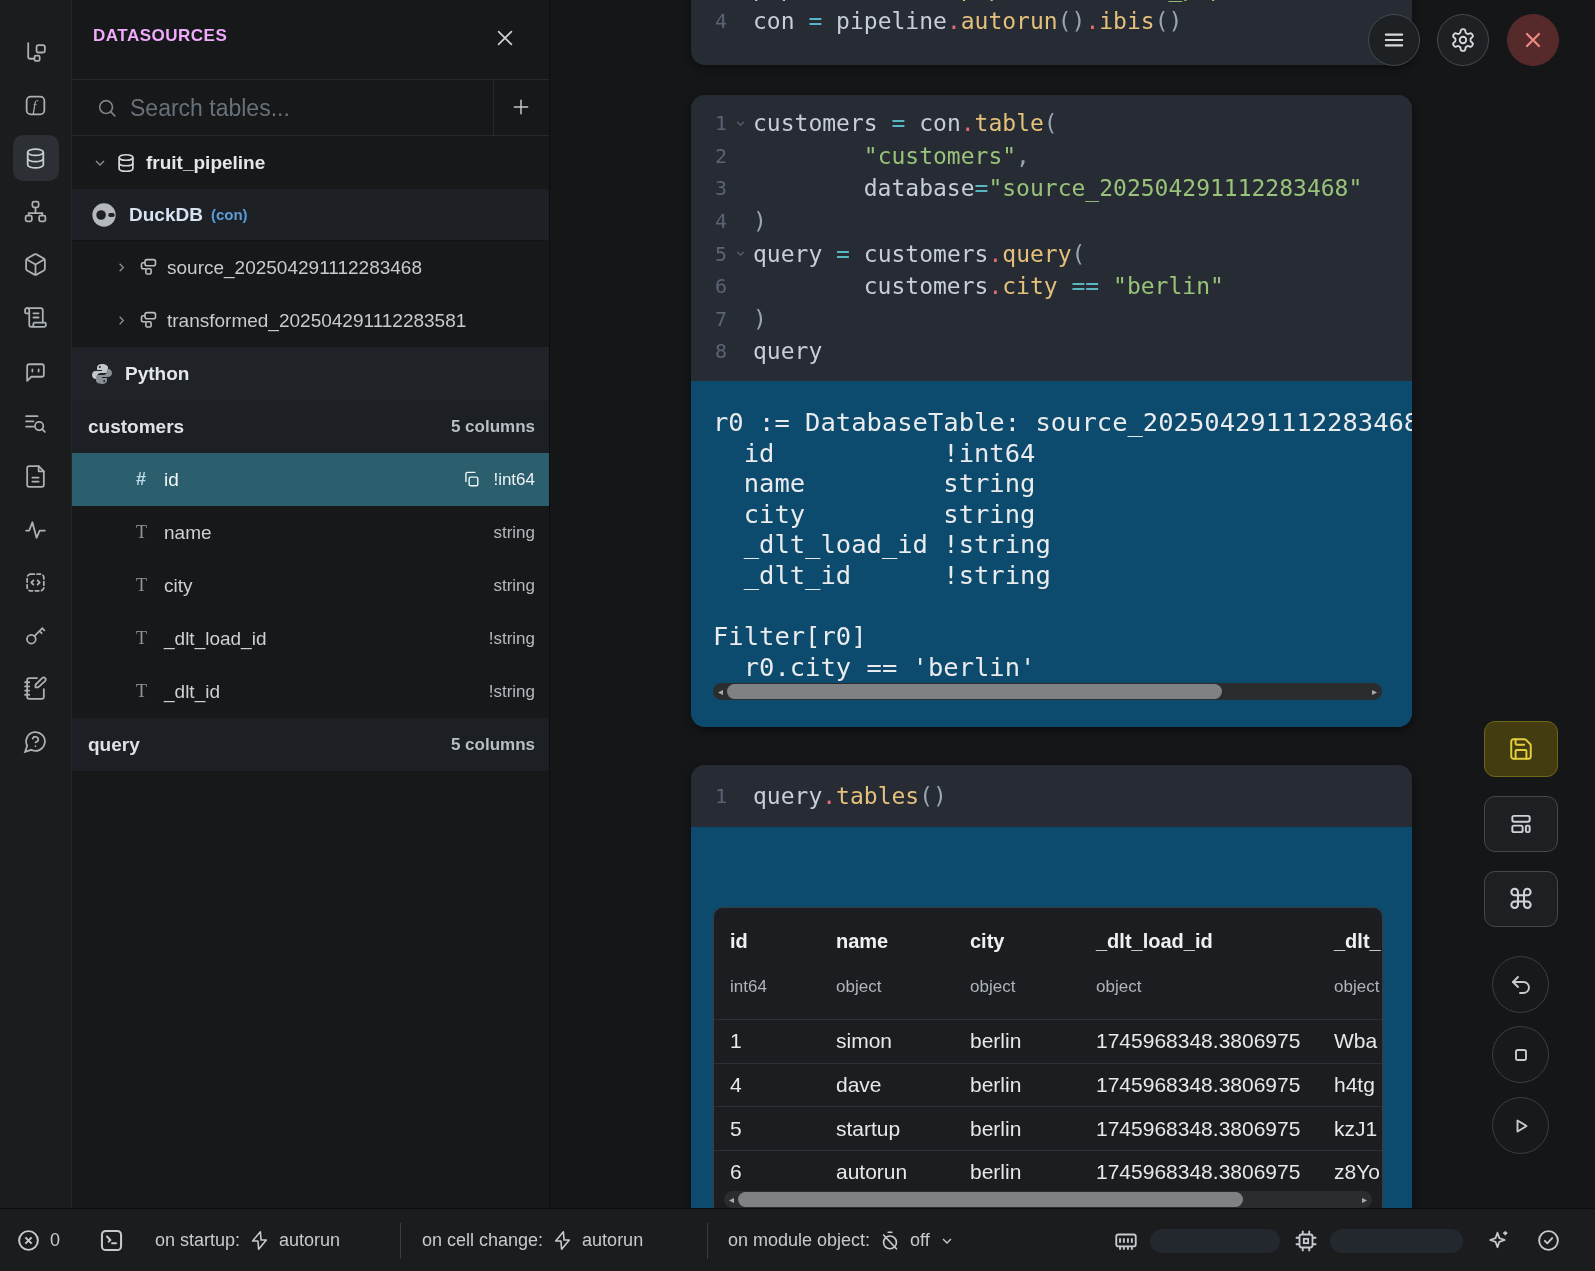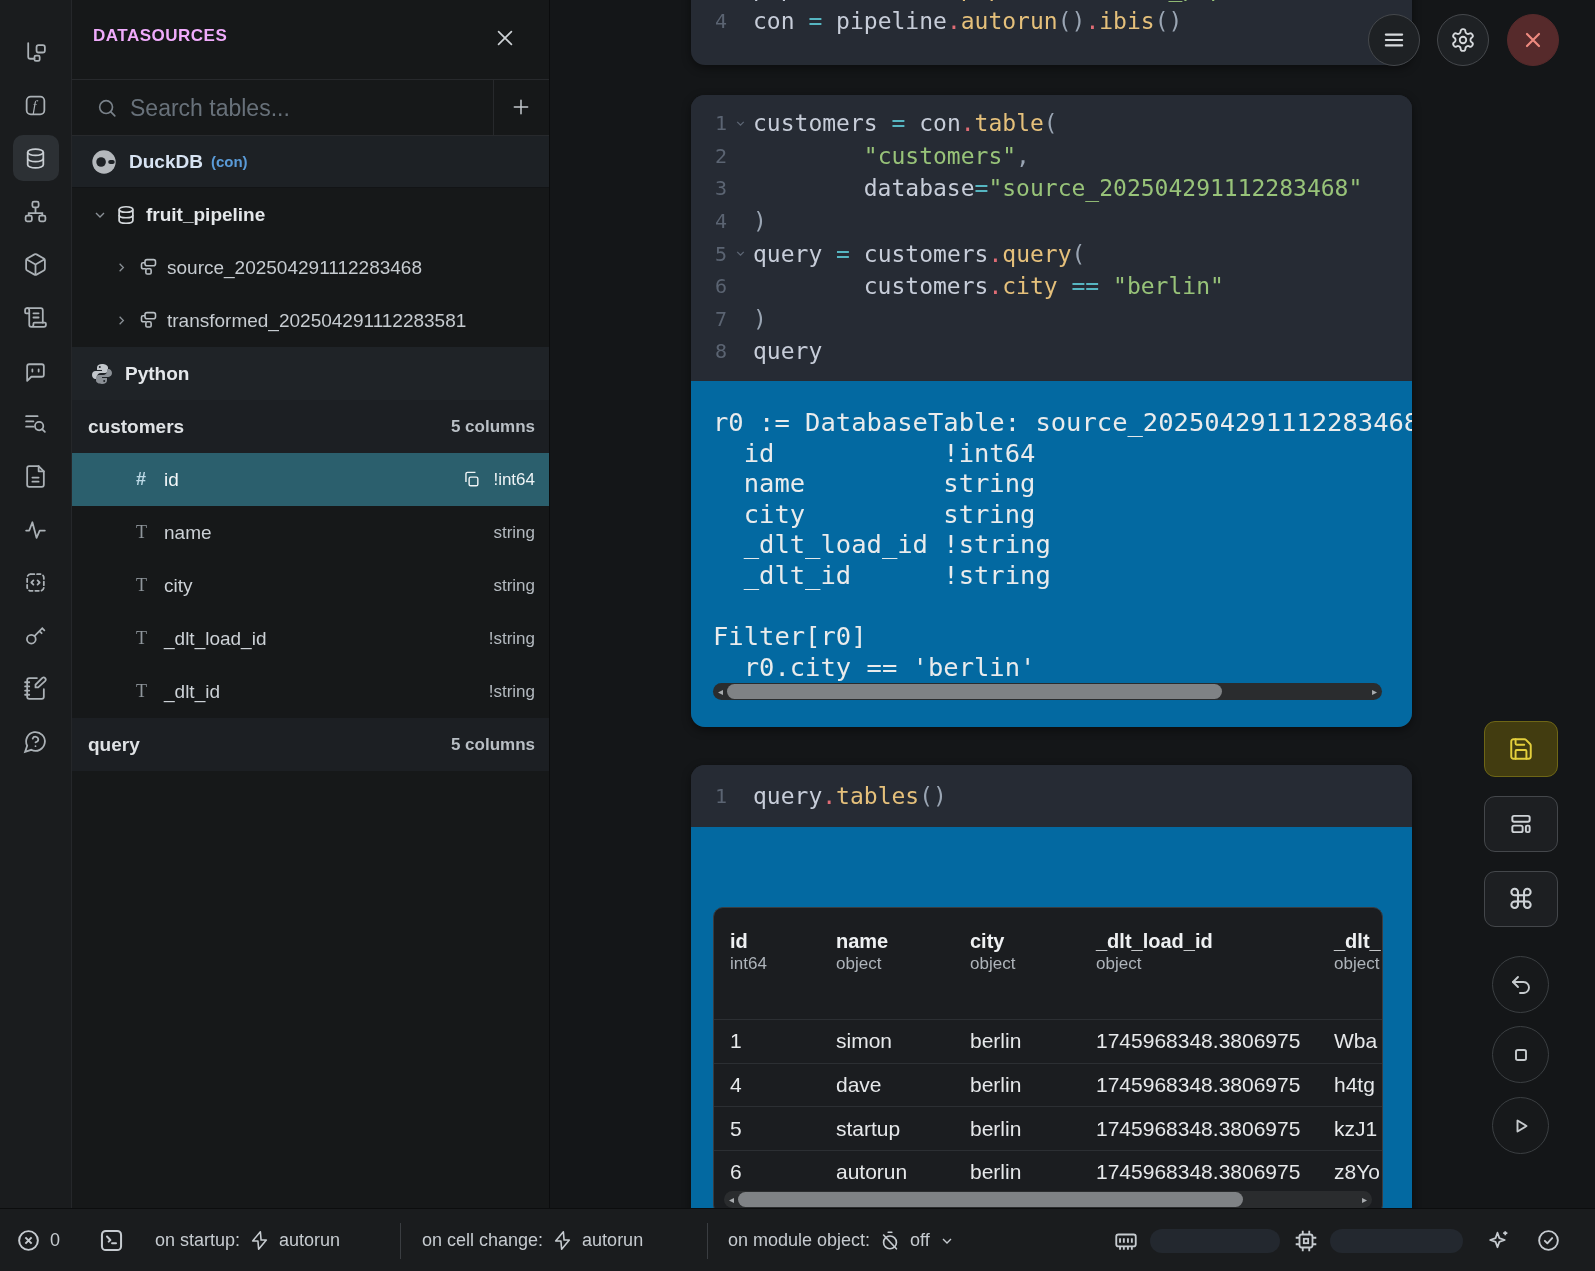--- a/index.html
+++ b/index.html
@@ -68,21 +68,21 @@
   #cell2 .code-area { height:286px; padding-top:12px; }
   #cell3 .code-area { height:62px; padding-top:15px; }
   #cell1 .code-area { padding-top:8px; }
   .code-line { display:flex; align-items:center; height:32.6px; }
   .ln { width:36px; text-align:right; color:#5b6472; font:20px "DejaVu Sans Mono", monospace; }
   .fold { width:26px; padding-left:7px; color:#5b6472; display:flex; align-items:center; }
   .code-text { font:23px/32px "DejaVu Sans Mono", monospace; white-space:pre; }
   .tok-v { color:#c7cdd9; } .tok-o { color:#56b6c2; } .tok-d { color:#e06c75; }
   .tok-f { color:#e5c07b; } .tok-s { color:#98c379; } .tok-p { color:#9aa5b3; }
 
-  .out-area { position:absolute; left:0; right:0; background:#0369a1; }
+  .out-area { position:absolute; left:0; right:0; background:#0c4a6e; }
   #cell2 .out-area { top:286px; bottom:0; }
   #cell3 .out-area { top:62px; bottom:0; }
   .out-pre { margin:0; padding:26px 0 0 22px; font:25.5px/30.6px "DejaVu Sans Mono", monospace;
              color:#e9ebec; white-space:pre; overflow:hidden; }
 
   .hscroll { position:absolute; height:17px; background:#2a2c2e; border-radius:9px; }
   .hscroll .thumb { position:absolute; top:1px; bottom:1px; background:#7f8285; border-radius:8px; }
   .hscroll .arr { position:absolute; top:0; bottom:0; width:15px; color:#a9acaf; font-size:10px;
                   display:flex; align-items:center; justify-content:center; }
   .hscroll .arr.r { right:0; }
@@ -90,21 +90,21 @@
   #hs2 .thumb { left:14px; width:74%; }
   #hs3 { left:10px; right:10px; bottom:6px; }
   #hs3 .thumb { left:14px; width:78%; }
 
   .result-table { position:absolute; left:22px; top:80px; width:670px; height:308px;
                   border:1px solid #393c40; border-radius:10px; background:#1b1d20; overflow:hidden; }
   .rt-head { display:flex; padding:22px 0 0 16px; height:111px; }
   .rt-col { flex:0 0 auto; }
   .rc1{width:106px;} .rc2{width:134px;} .rc3{width:126px;} .rc4{width:238px;} .rc5{flex:1;min-width:40px;}
   .rt-name { font-weight:bold; font-size:20px; color:#eef0f2; white-space:nowrap; }
-  .rt-type { font-size:17px; color:#aeb4ba; margin-top:1px; white-space:nowrap; }
+  .rt-type { font-size:17px; color:#aeb4ba; margin-top:24px; white-space:nowrap; }
   .rt-row { display:flex; height:43.7px; align-items:center; padding-left:16px;
             border-top:1px solid #2c2f33; font-size:21px; color:#e6e8ea; }
   .rt-row span { white-space:nowrap; overflow:hidden; }
 
   
   .round-btn { position:absolute; width:52px; height:52px; border-radius:50%; background:#1e2124;
                border:1px solid #45484c; color:#d6d9dc; display:flex; align-items:center;
                justify-content:center; z-index:10; }
   #btn-menu { left:818px; top:14px; } #btn-gear { left:887px; top:14px; }
   #btn-close { left:957px; top:14px; background:#562a2b; border-color:#562a2b; color:#ee8a7f; }
@@ -243,42 +243,42 @@
           <circle cx="11" cy="11" r="7"></circle>
           <path d="m20.5 20.5-4.5-4.5"></path>
         </svg>
       <input class="search-input" placeholder="Search tables..." style="">
       <div class="search-div"></div>
       <button class="sb-plus"><svg width="20" height="20" viewBox="0 0 24 24" fill="none" stroke="currentColor" stroke-width="1.8" stroke-linecap="round">
             <path d="M12 4v16M4 12h16"></path>
           </svg></button>
     </div>
 
-    <div class="row conn-row">
-      <svg width="28" height="28" viewBox="0 0 24 24">
-          <circle cx="12" cy="12" r="10" fill="#b4b8bc"></circle>
-          <circle cx="9.5" cy="12" r="4.1" fill="#1d2125"></circle>
-          <rect x="15.6" y="10.2" width="5.6" height="3.6" rx="1.8" fill="#1d2125"></rect>
-        </svg>
-      <span class="conn-name">DuckDB</span>
-      <span class="conn-badge">(con)</span>
-    </div>
-
     <div class="row db-row">
       <span class="chev">
           <svg width="16" height="16" viewBox="0 0 24 24" fill="none" stroke="currentColor" stroke-width="2">
             <path d="m6 9 6 6 6-6"></path>
           </svg>
         </span>
       <svg class="dbcyl" width="22" height="22" viewBox="0 0 24 24" fill="none" stroke="currentColor" stroke-width="1.9">
           <ellipse cx="12" cy="6" rx="7.5" ry="3"></ellipse>
           <path d="M4.5 6v6c0 1.7 3.4 3 7.5 3s7.5-1.3 7.5-3V6"></path>
           <path d="M4.5 12v6c0 1.7 3.4 3 7.5 3s7.5-1.3 7.5-3v-6"></path>
         </svg>
       <span class="name">fruit_pipeline</span>
+    </div>
+
+    <div class="row conn-row">
+      <svg width="28" height="28" viewBox="0 0 24 24">
+          <circle cx="12" cy="12" r="10" fill="#b4b8bc"></circle>
+          <circle cx="9.5" cy="12" r="4.1" fill="#1d2125"></circle>
+          <rect x="15.6" y="10.2" width="5.6" height="3.6" rx="1.8" fill="#1d2125"></rect>
+        </svg>
+      <span class="conn-name">DuckDB</span>
+      <span class="conn-badge">(con)</span>
     </div>
 
     <div class="row schema-row">
       <span class="chev">
           <svg width="15" height="15" viewBox="0 0 24 24" fill="none" stroke="currentColor" stroke-width="2">
             <path d="m9 6 6 6-6 6"></path>
           </svg>
         </span>
       <svg class="roller" width="21" height="21" viewBox="0 0 24 24" fill="none" stroke="currentColor" stroke-width="1.8" stroke-linejoin="round">
           <rect x="8" y="3" width="12" height="7" rx="2.3"></rect>

